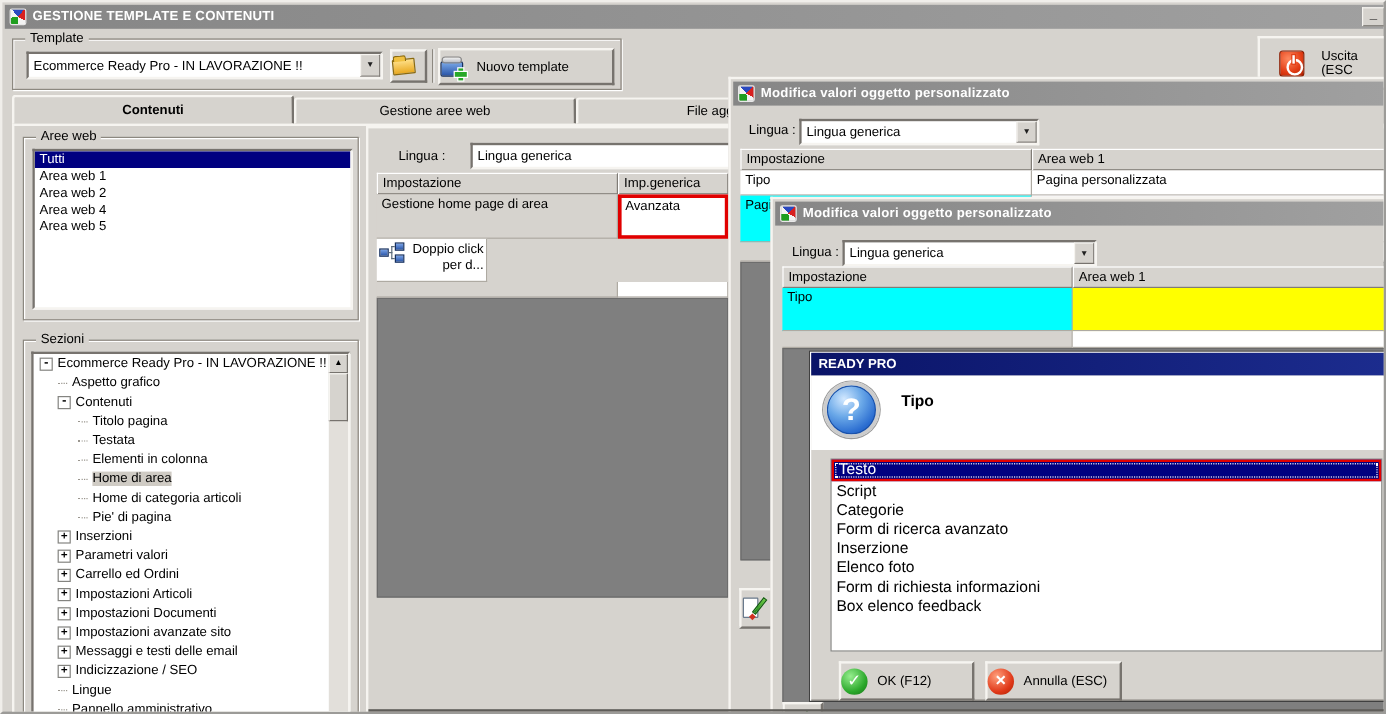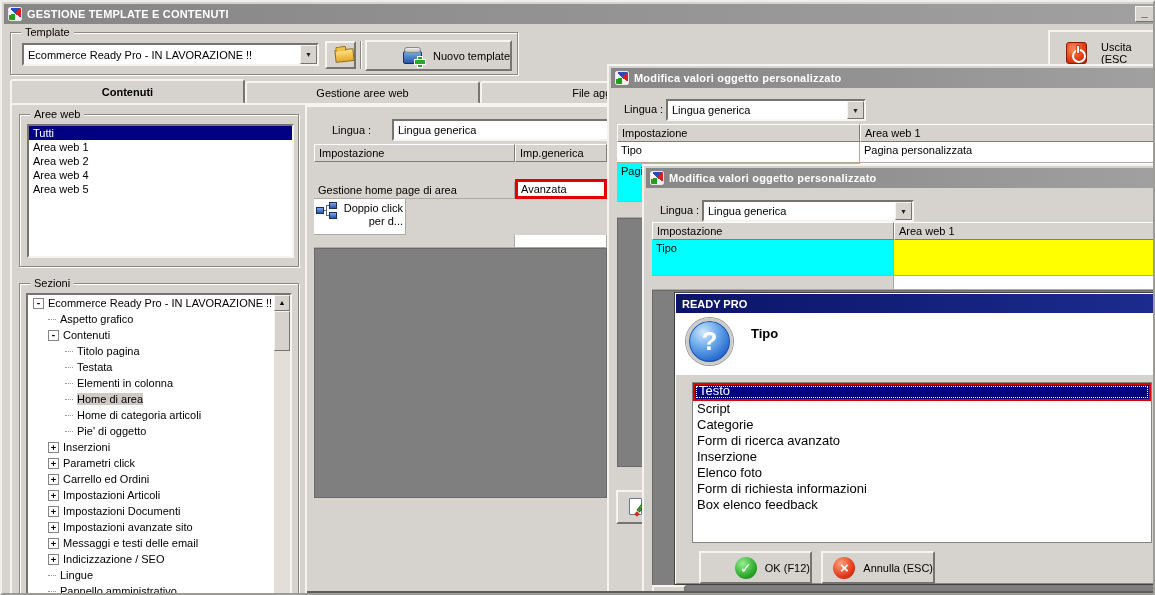--- a/index.html
+++ b/index.html
@@ -28,21 +28,21 @@
   
   .combo { border:2px solid; border-color:#77736e #f6f4f0 #f6f4f0 #77736e; background:#fff;
            display:flex; align-items:center; overflow:hidden; }
   .combo .cb-text { flex:1; padding:0 4px; white-space:nowrap; overflow:hidden; font-size:11px; }
   .combo .cb-btn { width:17px; align-self:stretch; flex:none; display:flex; align-items:center; justify-content:center;
                    border:1px solid; border-color:#f6f4f0 #77736e #77736e #f6f4f0; background:#d6d3ce;
                    font-size:7px; color:#202020; }
 
   
   .pushbtn { border:2px solid; border-color:#f6f4f0 #77736e #77736e #f6f4f0; background:#d6d3ce;
-             display:flex; align-items:center; justify-content:flex-end; gap:8px; cursor:default; font-size:11px; }
+             display:flex; align-items:center; justify-content:flex-start; gap:8px; cursor:default; font-size:11px; }
 
   
   .tab { border:2px solid; border-color:#f6f4f0 #77736e transparent #f6f4f0; background:#d6d3ce;
          display:flex; align-items:center; justify-content:center; border-radius:3px 3px 0 0; }
   .tab.active { font-weight:bold; }
 
   
   .listrow { height:14px; line-height:14px; padding-left:4px; white-space:nowrap; }
   .listrow.sel { background:#000080; color:#fff; }
   .treerow { height:16px; display:flex; align-items:center; white-space:nowrap; font-size:11px; }
@@ -204,29 +204,29 @@
       <div class="treerow lv2">
           <span class="dash"></span>
           <span class="tlabel sel">Home di area</span>
         </div>
       <div class="treerow lv2">
           <span class="dash"></span>
           <span class="tlabel">Home di categoria articoli</span>
         </div>
       <div class="treerow lv2">
           <span class="dash"></span>
-          <span class="tlabel">Pie' di oggetto</span>
+          <span class="tlabel">Pie' di pagina</span>
         </div>
       <div class="treerow lv1">
           <span class="exp">+</span>
           <span class="tlabel">Inserzioni</span>
         </div>
       <div class="treerow lv1">
           <span class="exp">+</span>
-          <span class="tlabel">Parametri click</span>
+          <span class="tlabel">Parametri valori</span>
         </div>
       <div class="treerow lv1">
           <span class="exp">+</span>
           <span class="tlabel">Carrello ed Ordini</span>
         </div>
       <div class="treerow lv1">
           <span class="exp">+</span>
           <span class="tlabel">Impostazioni Articoli</span>
         </div>
       <div class="treerow lv1">
@@ -265,21 +265,21 @@
   <div class="abs" style="left:330px; top:122px;">Lingua :</div>
   <div class="abs combo" style="left:390px; top:117px; width:230px; height:22px;">
     <span class="cb-text">Lingua generica</span>
   </div>
 
   <div class="abs" style="left:312px; top:142px; width:293px;">
     <div style="display:flex;">
       <div class="gridhead" style="width:201px;">Impostazione</div>
       <div class="gridhead" style="width:92px;">Imp.generica</div>
     </div>
-    <div style="display:flex; height:37px;align-items:flex-end;">
+    <div style="display:flex; height:37px;">
       <div class="gridcell gray" style="width:201px;">Gestione home page di area</div>
       <div class="gridcell" style="width:92px; border:3px solid #e00000; padding:1px 3px;">Avanzata</div>
     </div>
     <div style="display:flex; height:36px;">
       <div class="gridcell" style="width:92px; display:flex; padding:3px 2px;">
         <span class="sitemap-icon">
             <i class="n1"></i>
             <i class="n2"></i>
             <i class="n3"></i>
             <u class="l1"></u>

